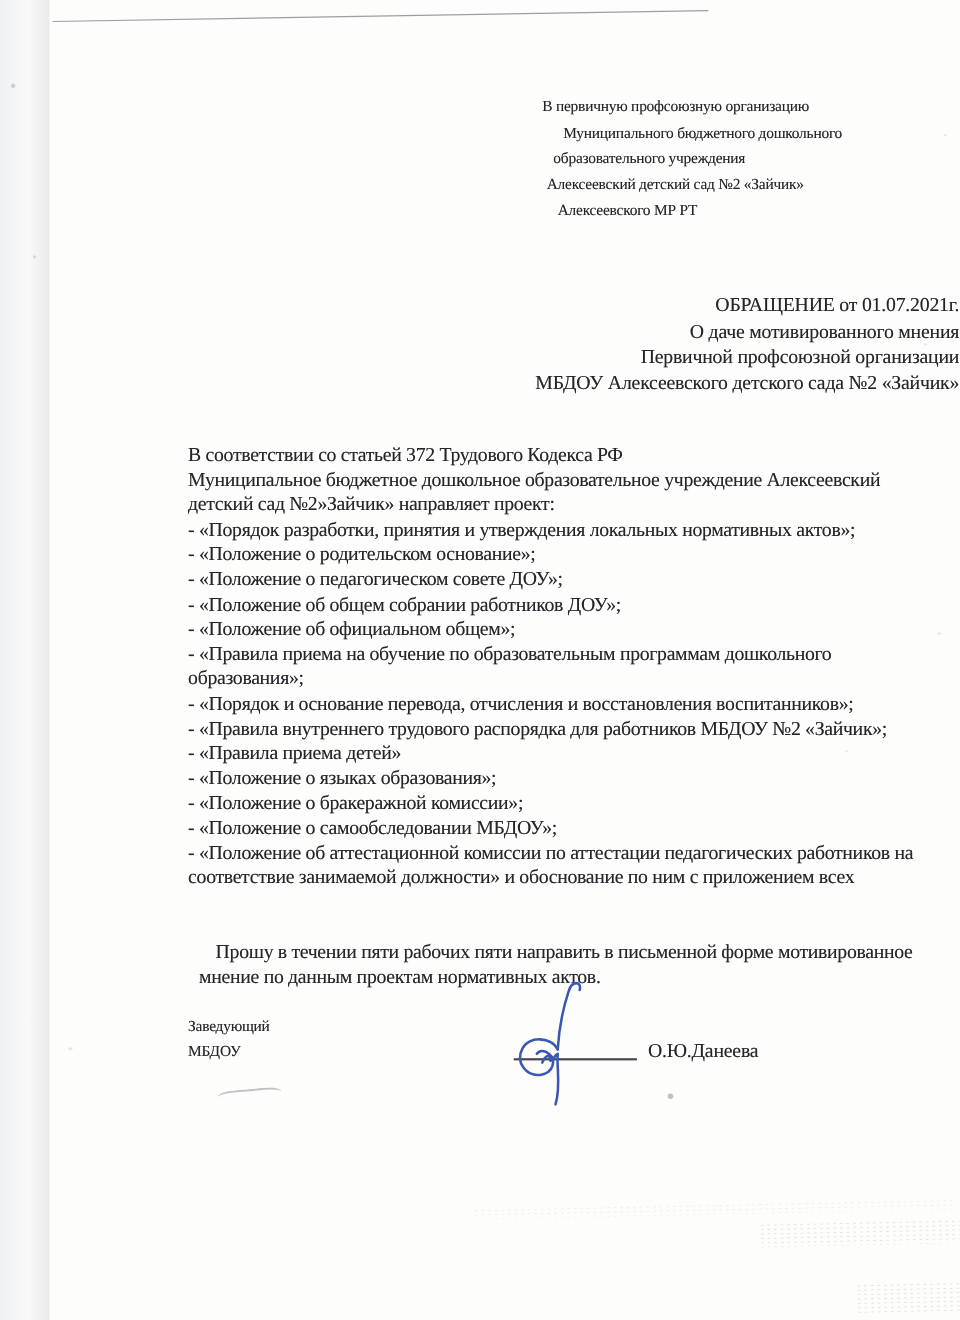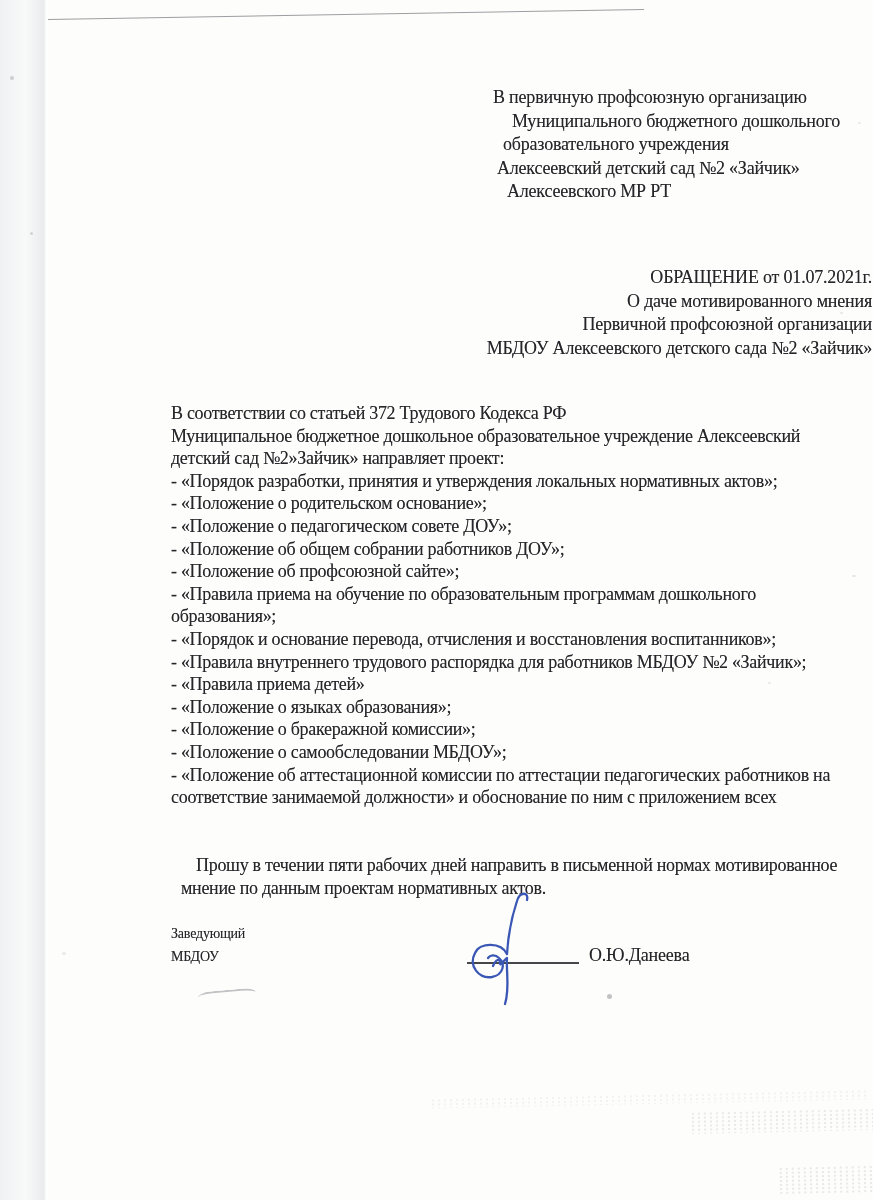--- a/index.html
+++ b/index.html
@@ -9,21 +9,21 @@
     margin:0 auto;
     background:#fdfdfc;
     overflow:hidden;
     font-family:"Liberation Serif","DejaVu Serif",serif;
     color:#26262a;
     text-shadow:0 0 .6px rgba(40,40,45,.45);
   }
   .line{white-space:pre;}
 
   
-  .recipient{position:absolute;left:493px;top:86px;font-size:18px;line-height:23.5px;letter-spacing:-.2px;}
+  .recipient{position:absolute;left:493px;top:86px;font-size:14px;line-height:23.5px;letter-spacing:-.2px;}
   .recipient .line:nth-child(2){padding-left:19px;}
   .recipient .line:nth-child(3){padding-left:10px;}
   .recipient .line:nth-child(4){padding-left:4px;}
   .recipient .line:nth-child(5){padding-left:14px;}
 
   
   .title{position:absolute;left:110px;width:762px;top:266px;font-size:18px;line-height:23.7px;letter-spacing:-.2px;text-align:right;}
 
   
   .body-block{position:absolute;left:171px;top:402px;width:700px;font-size:18px;line-height:22.6px;letter-spacing:-.3px;}
@@ -70,35 +70,35 @@
   </div>
 
   <div class="body-block">
     <div class="line">В соответствии со статьей 372 Трудового Кодекса РФ</div>
     <div class="line">Муниципальное бюджетное дошкольное образовательное учреждение Алексеевский</div>
     <div class="line">детский сад №2»Зайчик» направляет проект:</div>
     <div class="line">- «Порядок разработки, принятия и утверждения локальных нормативных актов»;</div>
     <div class="line">- «Положение о родительском основание»;</div>
     <div class="line">- «Положение о педагогическом совете ДОУ»;</div>
     <div class="line">- «Положение об общем собрании работников ДОУ»;</div>
-    <div class="line">- «Положение об профсоюзной сайте»;</div>
+    <div class="line">- «Положение об официальном общем»;</div>
     <div class="line">- «Правила приема на обучение по образовательным программам дошкольного</div>
     <div class="line">образования»;</div>
     <div class="line">- «Порядок и основание перевода, отчисления и восстановления воспитанников»;</div>
     <div class="line">- «Правила внутреннего трудового распорядка для работников МБДОУ №2 «Зайчик»;</div>
     <div class="line">- «Правила приема детей»</div>
     <div class="line">- «Положение о языках образования»;</div>
     <div class="line">- «Положение о бракеражной комиссии»;</div>
     <div class="line">- «Положение о самообследовании МБДОУ»;</div>
     <div class="line">- «Положение об аттестационной комиссии по аттестации педагогических работников на</div>
     <div class="line">соответствие занимаемой должности» и обоснование по ним с приложением всех</div>
   </div>
 
   <div class="closing">
-    <div class="line">Прошу в течении пяти рабочих дней направить в письменной нормах мотивированное</div>
+    <div class="line">Прошу в течении пяти рабочих пяти направить в письменной форме мотивированное</div>
     <div class="line">мнение по данным проектам нормативных актов.</div>
   </div>
 
   <div class="sign-left">
     <div class="line">Заведующий</div>
     <div class="line">МБДОУ</div>
   </div>
 
   <div class="sign-rule"></div>
 

